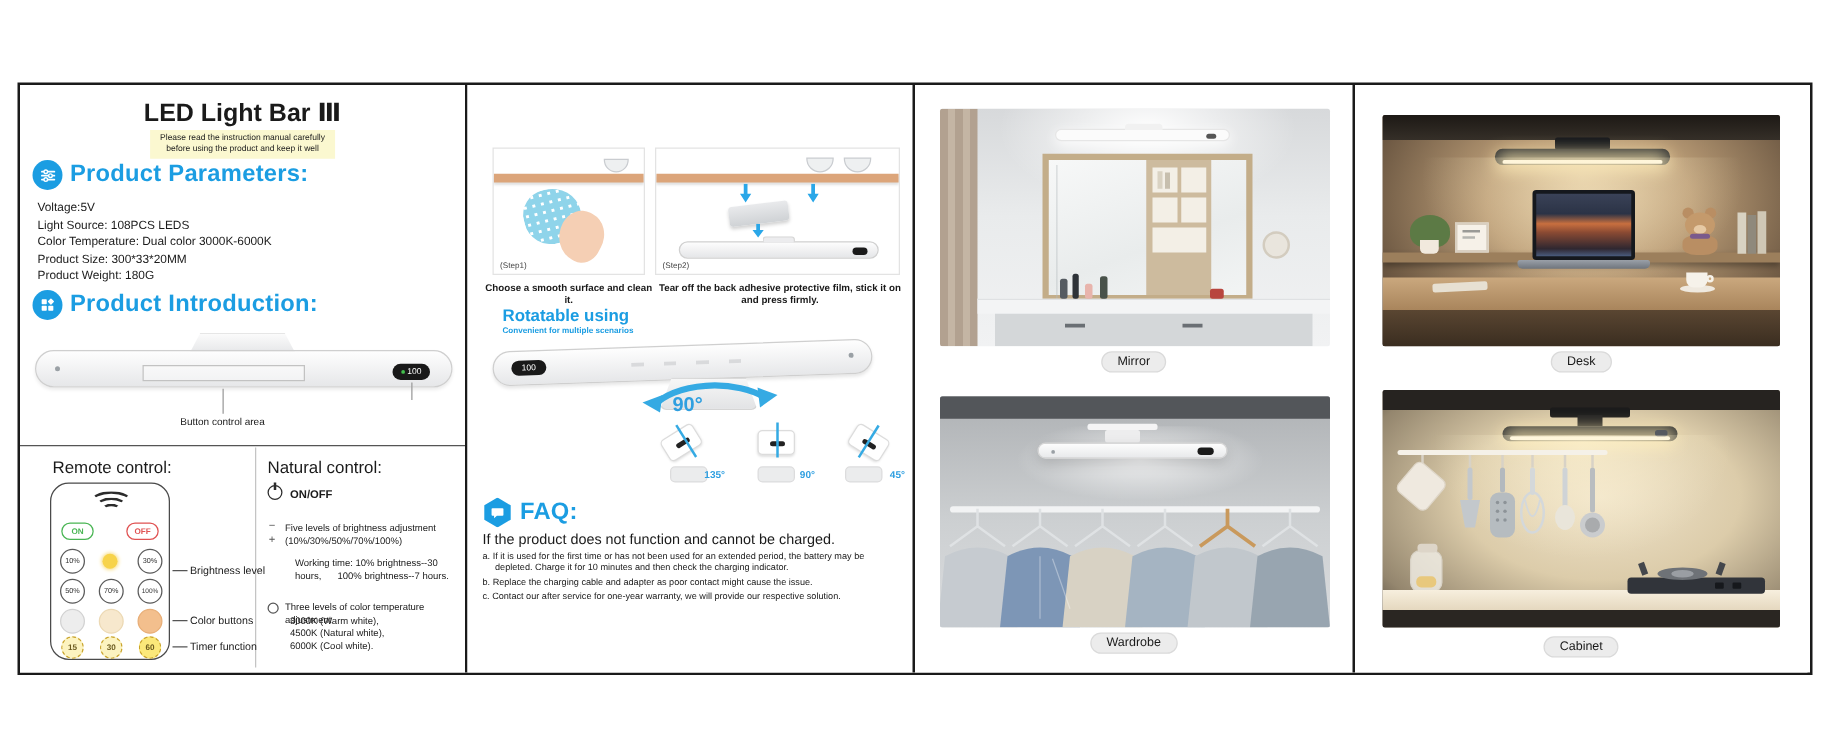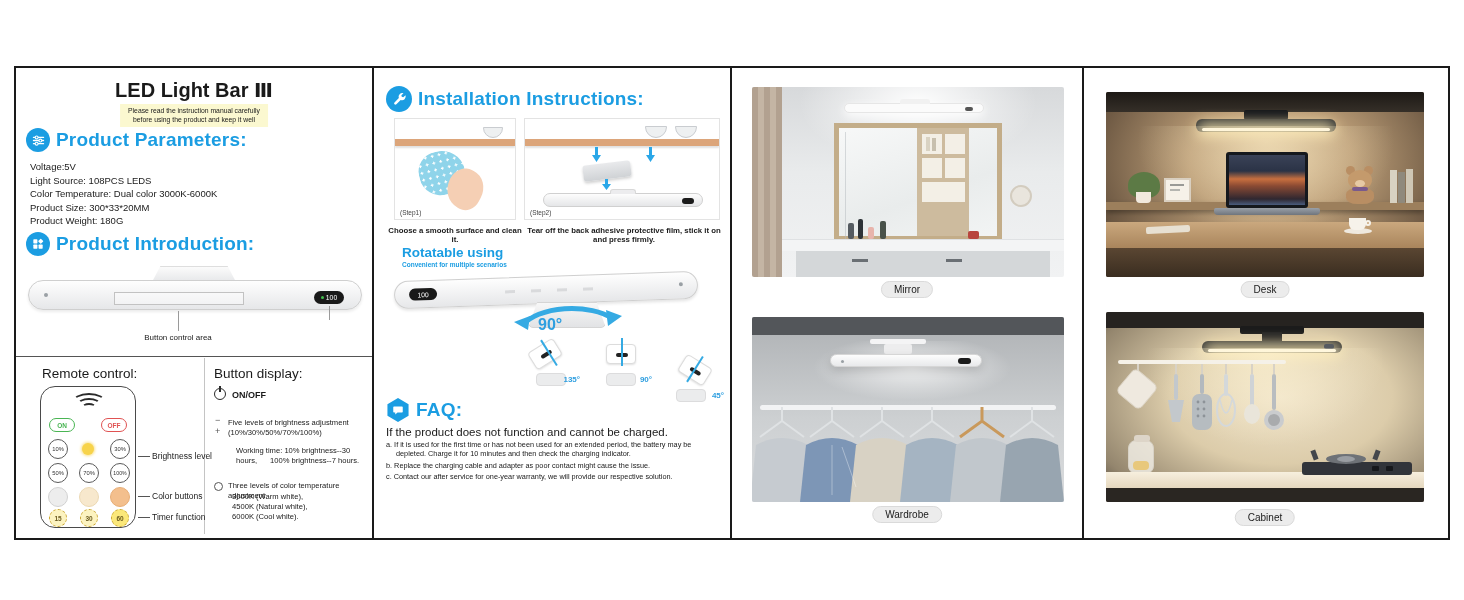--- a/index.html
+++ b/index.html
@@ -96,21 +96,21 @@
     </div>
     <div class="abs vline" style="left:150px;top:45px;height:20px"></div>
     <div class="abs" style="left:60px;top:67px;width:180px;text-align:center;font-size:8px">Button control area</div>
     <div class="abs vline" style="left:301px;top:40px;height:14px"></div>
   </div>
 
   <div class="abs" style="left:0;top:288px;width:100%;border-top:1px solid #555"></div>
   <div class="abs" style="left:188px;top:290px;bottom:4px;border-left:1px solid #c4c4c4"></div>
 
   <div class="abs smallcap" style="left:26px;top:298px">Remote control:</div>
-  <div class="abs smallcap" style="left:198px;top:298px">Button display:</div>
+  <div class="abs smallcap" style="left:198px;top:298px">Natural control:</div>
 
   <div class="abs" style="left:24px;top:318px;width:96px;height:142px;border:1.5px solid #4a4a4a;border-radius:15px;background:#fff">
     <div class="arc" style="left:31px;top:6px;width:34px;height:18px"></div>
     <div class="arc" style="left:36px;top:11px;width:24px;height:13px"></div>
     <div class="arc" style="left:41px;top:16px;width:14px;height:8px"></div>
     <div class="pillbtn" style="left:8px;top:31px;width:26px;height:14px;border:1px solid #49b553;color:#49b553">ON</div>
     <div class="pillbtn" style="left:60px;top:31px;width:26px;height:14px;border:1px solid #e05252;color:#e05252">OFF</div>
 
     <div class="cir" style="left:7px;top:52px;width:20px;height:20px">10%</div>
     <div class="abs" style="left:41px;top:56px;width:12px;height:12px;border-radius:50%;background:#f7d34a;box-shadow:0 0 3px 1px #f9e08a"></div>
@@ -150,28 +150,20 @@
   <div class="abs bc-small" style="left:254px;top:388px">100% brightness--7 hours.</div>
 
   <div class="abs" style="left:198px;top:414px;width:9px;height:9px;border:1px solid #555;border-radius:50%"></div>
   <div class="abs bc-small" style="left:212px;top:413px;width:148px">Three levels of color temperature adjustment</div>
   <div class="abs bc-small" style="left:216px;top:424px">3000K (Warm white),</div>
   <div class="abs bc-small" style="left:216px;top:434px">4500K (Natural white),</div>
   <div class="abs bc-small" style="left:216px;top:444px">6000K (Cool white).</div>
 </section>
 
 <section class="panel p2 div">
-  <div class="hd" style="left:12px;top:18px">
-    <span class="icn" style="width:26px;height:26px">
-      <svg width="15" height="15" viewBox="0 0 24 24">
-              <path fill="#fff" d="M21.7 5.2a6 6 0 0 1-7.8 7.5L7 19.6a2.1 2.1 0 0 1-3-3l6.9-6.9a6 6 0 0 1 7.5-7.8l-3.4 3.4.6 2.4 2.4.6z"></path>
-            </svg>
-    </span>
-    <span class="t">Installation Instructions:</span>
-  </div>
 
   <div class="abs" style="left:20px;top:50px;width:122px;height:102px;border:1px solid #e3e3e3;background:#fff;overflow:hidden">
     <div class="abs" style="left:0;top:20px;width:100%;height:7px;background:#dca57a;box-shadow:0 2px 2px rgba(0,0,0,.12)"></div>
     <div class="abs" style="left:88px;top:8px;width:20px;height:11px;background:#eef0f1;border:1px solid #c9ccd0;border-radius:0 0 10px 10px"></div>
     <div class="abs" style="left:24px;top:32px;width:46px;height:44px;background:#8fd4ea;border-radius:46% 54% 50% 50%;transform:rotate(-14deg);background-image:radial-gradient(#fff 1.2px,transparent 1.4px);background-size:7px 7px"></div>
     <div class="abs" style="left:52px;top:50px;width:36px;height:40px;background:#f5cfb4;border-radius:46% 54% 40% 60%;transform:rotate(28deg)"></div>
     <div class="abs" style="left:5px;bottom:3px;font-size:6.5px;color:#444">(Step1)</div>
   </div>
 
   <div class="abs" style="left:150px;top:50px;width:196px;height:102px;border:1px solid #e3e3e3;background:#fff;overflow:hidden">
@@ -228,21 +220,21 @@
       <div class="abs" style="right:-2px;bottom:4px;font-size:8px;font-weight:bold;color:#2f9fe0">135°</div>
     </div>
     <div class="abs" style="left:72px;top:0;width:56px;height:50px">
       <div class="abs" style="left:12px;bottom:2px;width:30px;height:13px;background:#ebeced;border:1px solid #dcdcdd;border-radius:4px"></div>
       <div class="abs" style="left:12px;top:6px;width:30px;height:20px;background:#fff;border:1px solid #dcdcdc;border-radius:4px;box-shadow:0 1px 2px rgba(0,0,0,.12)">
         <div class="abs" style="left:9px;top:8px;width:12px;height:4px;background:#222;border-radius:2px"></div>
       </div>
       <div class="abs" style="left:27px;top:0;width:1.5px;height:28px;background:#35aae3"></div>
       <div class="abs" style="right:-2px;bottom:4px;font-size:8px;font-weight:bold;color:#2f9fe0">90°</div>
     </div>
-    <div class="abs" style="left:144px;top:16px;width:56px;height:50px">
+    <div class="abs" style="left:144px;top:0;width:56px;height:50px">
       <div class="abs" style="left:10px;bottom:2px;width:30px;height:13px;background:#ebeced;border:1px solid #dcdcdd;border-radius:4px"></div>
       <div class="abs" style="left:14px;top:6px;width:30px;height:20px;background:#fff;border:1px solid #dcdcdc;border-radius:4px;transform:rotate(32deg);box-shadow:0 1px 2px rgba(0,0,0,.12)">
         <div class="abs" style="left:9px;top:8px;width:12px;height:4px;background:#222;border-radius:2px"></div>
       </div>
       <div class="abs" style="left:28px;top:0;width:1.5px;height:30px;background:#35aae3;transform:rotate(32deg)"></div>
       <div class="abs" style="right:-2px;bottom:4px;font-size:8px;font-weight:bold;color:#2f9fe0">45°</div>
     </div>
   </div>
 
   <div class="hd" style="left:12px;top:330px">

